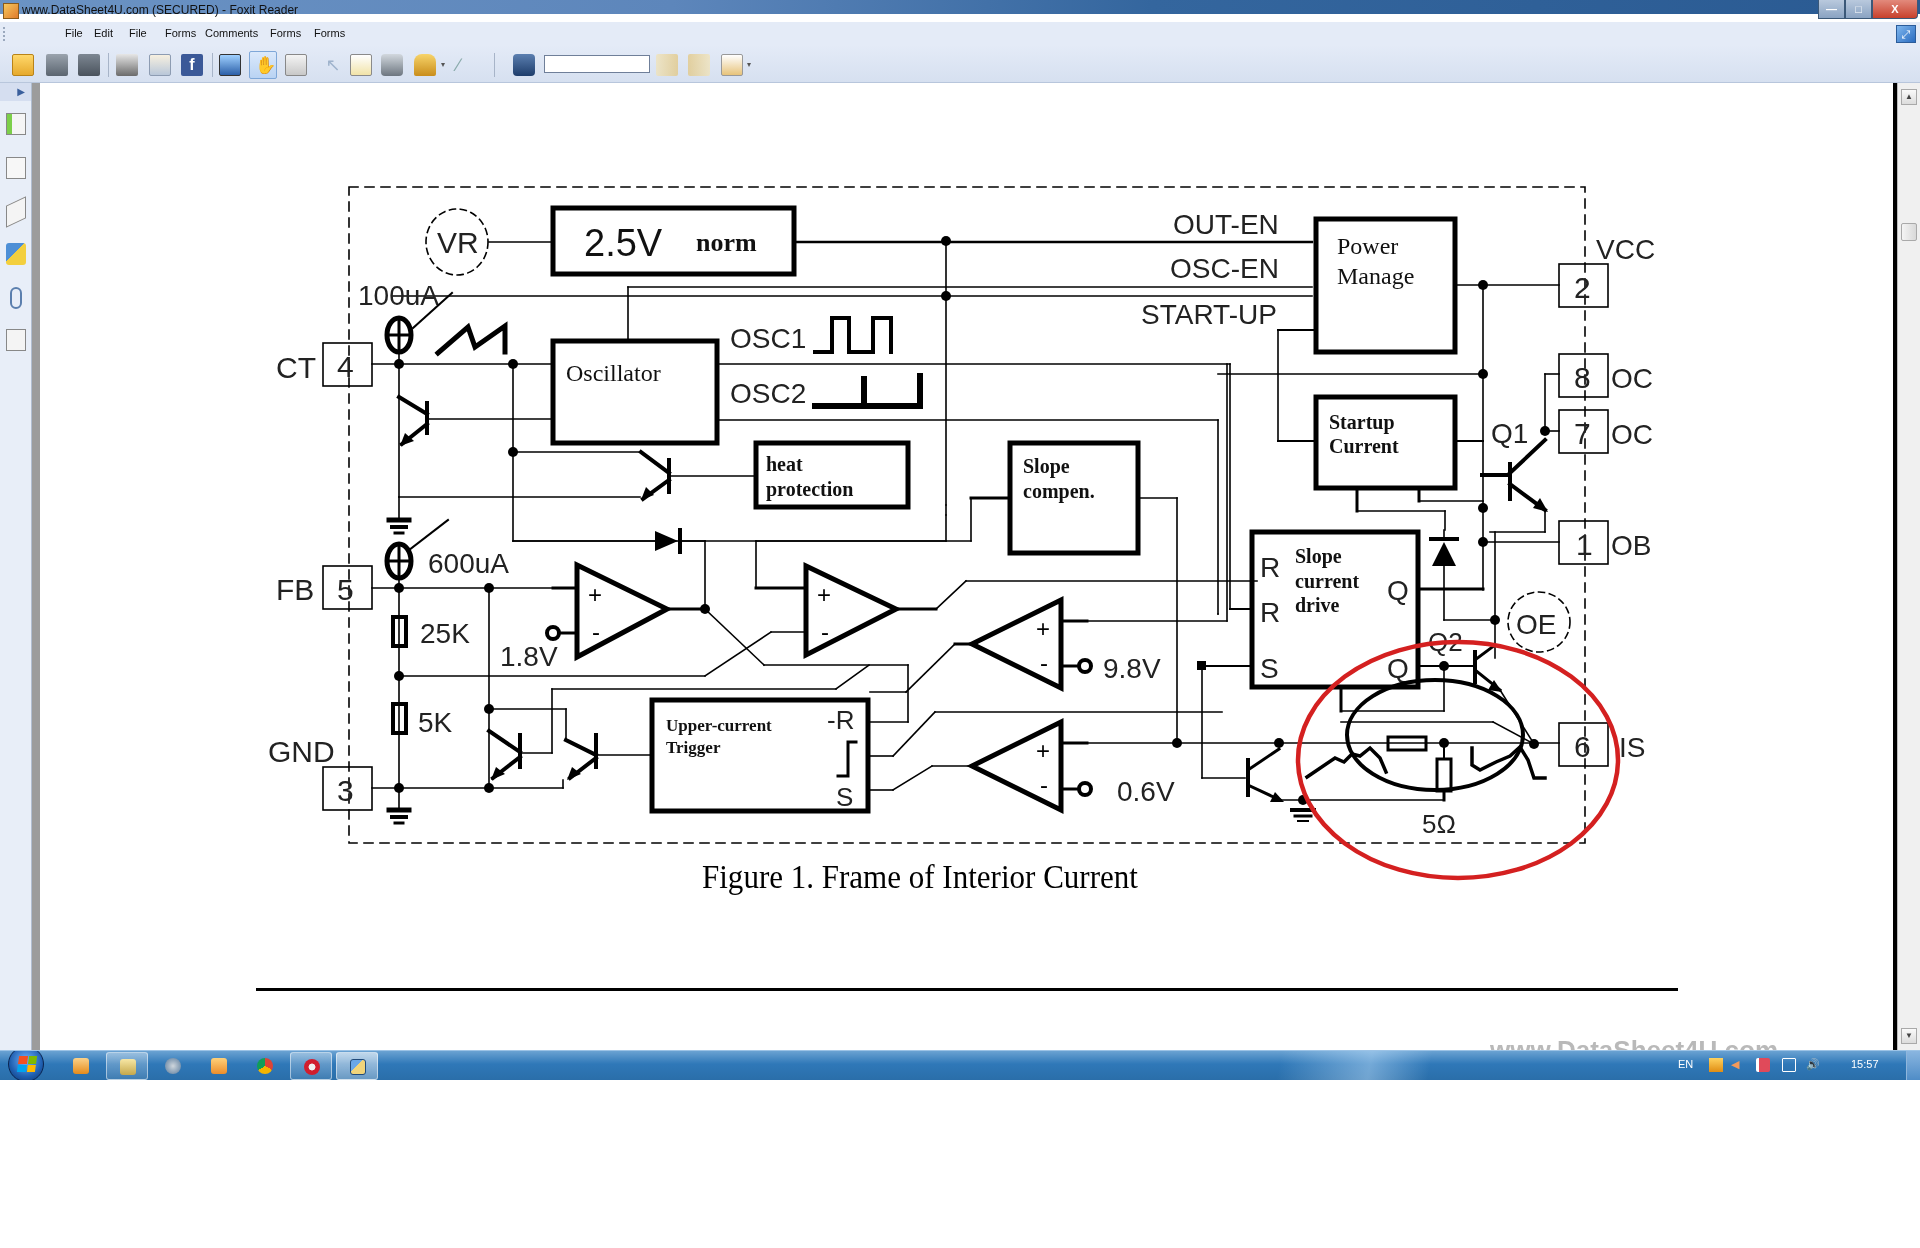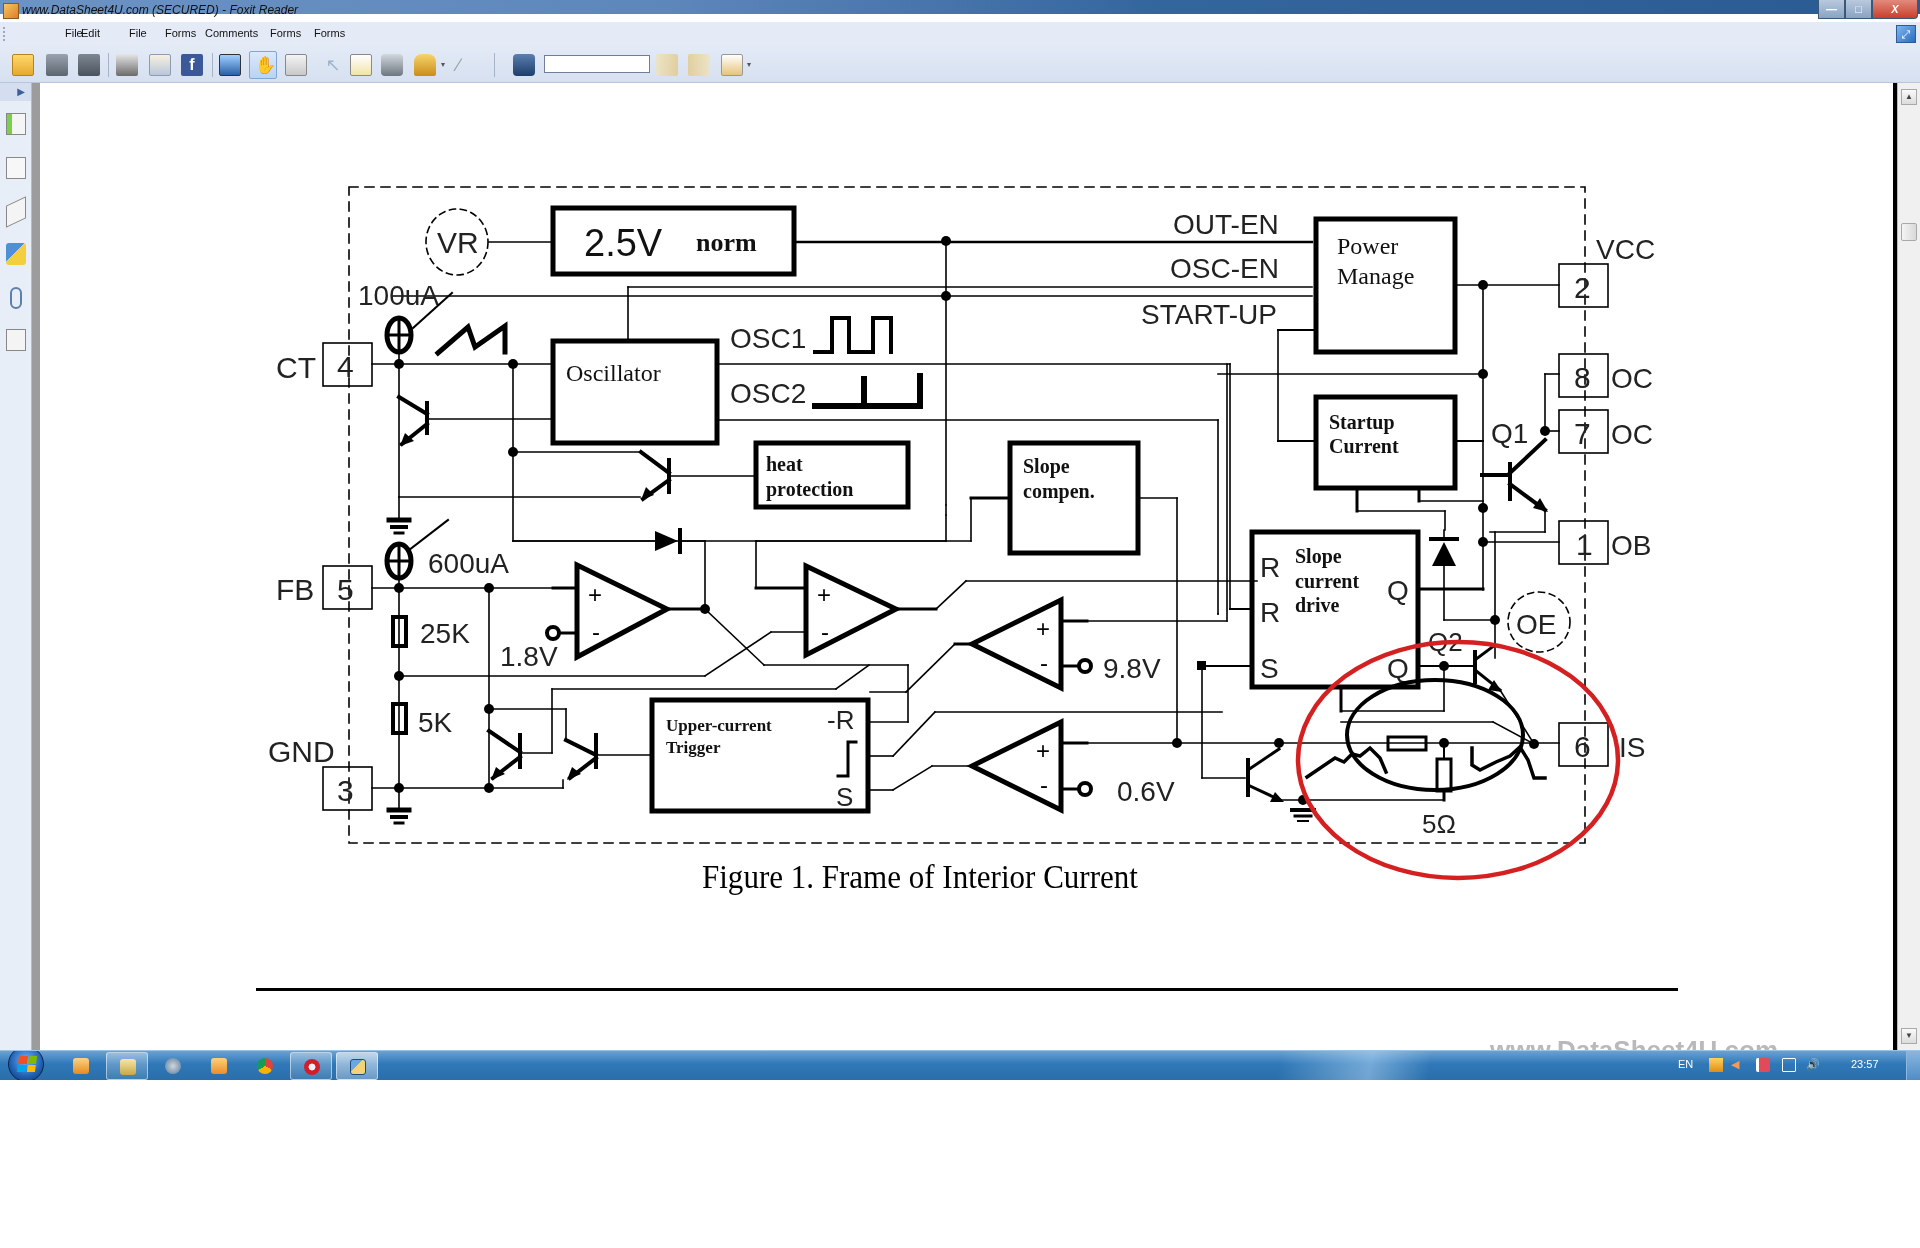--- a/index.html
+++ b/index.html
@@ -1,20 +1,20 @@
 <!DOCTYPE html>
 <html><head>
 <meta charset="utf-8">
 <style>
   * { box-sizing: border-box; margin: 0; padding: 0; }
   html, body { width: 1920px; height: 1248px; background: #ffffff; overflow: hidden; font-family: "Liberation Sans", sans-serif; }
   .screen { position: absolute; left: 0; top: 0; width: 1920px; height: 1080px; background: #fff; }
   
   .titlebar { position: absolute; left: 0; top: 0; width: 1920px; height: 14px;
-    background: linear-gradient(90deg, #6b93c4 0%, #5d86bb 35%, #34669e 60%, #2a5a92 100%); font-style: italic; }
+    background: linear-gradient(90deg, #6b93c4 0%, #5d86bb 35%, #34669e 60%, #2a5a92 100%); }
   .titlebar .app-icon { position: absolute; left: 3px; top: 3px; width: 16px; height: 16px;
     background: linear-gradient(135deg, #f6c85f, #e07b2a); border: 1px solid #8a5a1a; }
   .titlebar .title { position: absolute; left: 22px; top: 3px; font-size: 12px; color: #111; }
   .win-btns { position: absolute; right: 2px; top: 0; height: 19px; display: flex; }
   .win-btn { width: 27px; height: 19px; border: 1px solid #3b5878; border-top: none;
     background: linear-gradient(#b9c9dd, #8aa3c2); color: #fff; font-size: 11px; text-align: center; line-height: 18px; font-weight: bold; }
   .win-btn.close { width: 46px; background: linear-gradient(#e28a7c, #c7402c); border-radius: 0 0 4px 0; }
   
   .menubar { position: absolute; left: 0; top: 22px; width: 1920px; height: 23px; background: #e4ebf7; }
   .menubar .grip { position: absolute; left: 3px; top: 5px; width: 2px; height: 14px; border-left: 2px dotted #9aa8bd; }
@@ -70,21 +70,21 @@
     <div class="win-btns">
       <div class="win-btn">—</div>
       <div class="win-btn">□</div>
       <div class="win-btn close">X</div>
     </div>
   </div>
 
   <div class="menubar">
     <div class="grip"></div>
     <span class="menu-item" style="left:17px">File</span>
-    <span class="menu-item" style="left:33px">Edit</span>
+    <span class="menu-item" style="left:46px">Edit</span>
     <span class="menu-item" style="left:81px">File</span>
     <span class="menu-item" style="left:117px">Forms</span>
     <span class="menu-item" style="left:157px">Comments</span>
     <span class="menu-item" style="left:222px">Forms</span>
     <span class="menu-item" style="left:266px">Forms</span>
   </div>
   <div class="expand-btn">⤢</div>
 
   <div class="toolbar">
     <div class="tb-icon" style="left:12px;background:linear-gradient(#ffd86b,#e6a92c);border:1px solid #b98318"></div>
@@ -504,16 +504,16 @@
     <div class="tb-app pinned" style="left:336px;background:linear-gradient(rgba(255,255,255,0.6),rgba(255,255,255,0.3))">
         <div class="ico" style="background:linear-gradient(135deg,#6aa7e8 40%,#f1d47a 40%);border:1px solid #204a7a"></div>
       </div>
 
     <span class="tray" style="left:1678px">EN</span>
     <div class="tray-icon" style="left:1709px;background:linear-gradient(#ffd25e,#e08d13)"></div>
     <div class="tray-icon" style="left:1731px;color:#f39a5a;font-size:11px">◀</div>
     <div class="tray-icon" style="left:1756px;background:linear-gradient(90deg,#fff 20%,#e04a5a 20%);border-radius:2px"></div>
     <div class="tray-icon" style="left:1782px;border:1px solid #fff;border-radius:1px"></div>
     <div class="tray-icon" style="left:1806px;color:#fff;font-size:11px">🔊</div>
-    <span class="tray" style="left:1851px">23:57</span>
+    <span class="tray" style="left:1851px">15:57</span>
     <div class="show-desktop"></div>
   </div>
 </div>
 
 </body></html>

